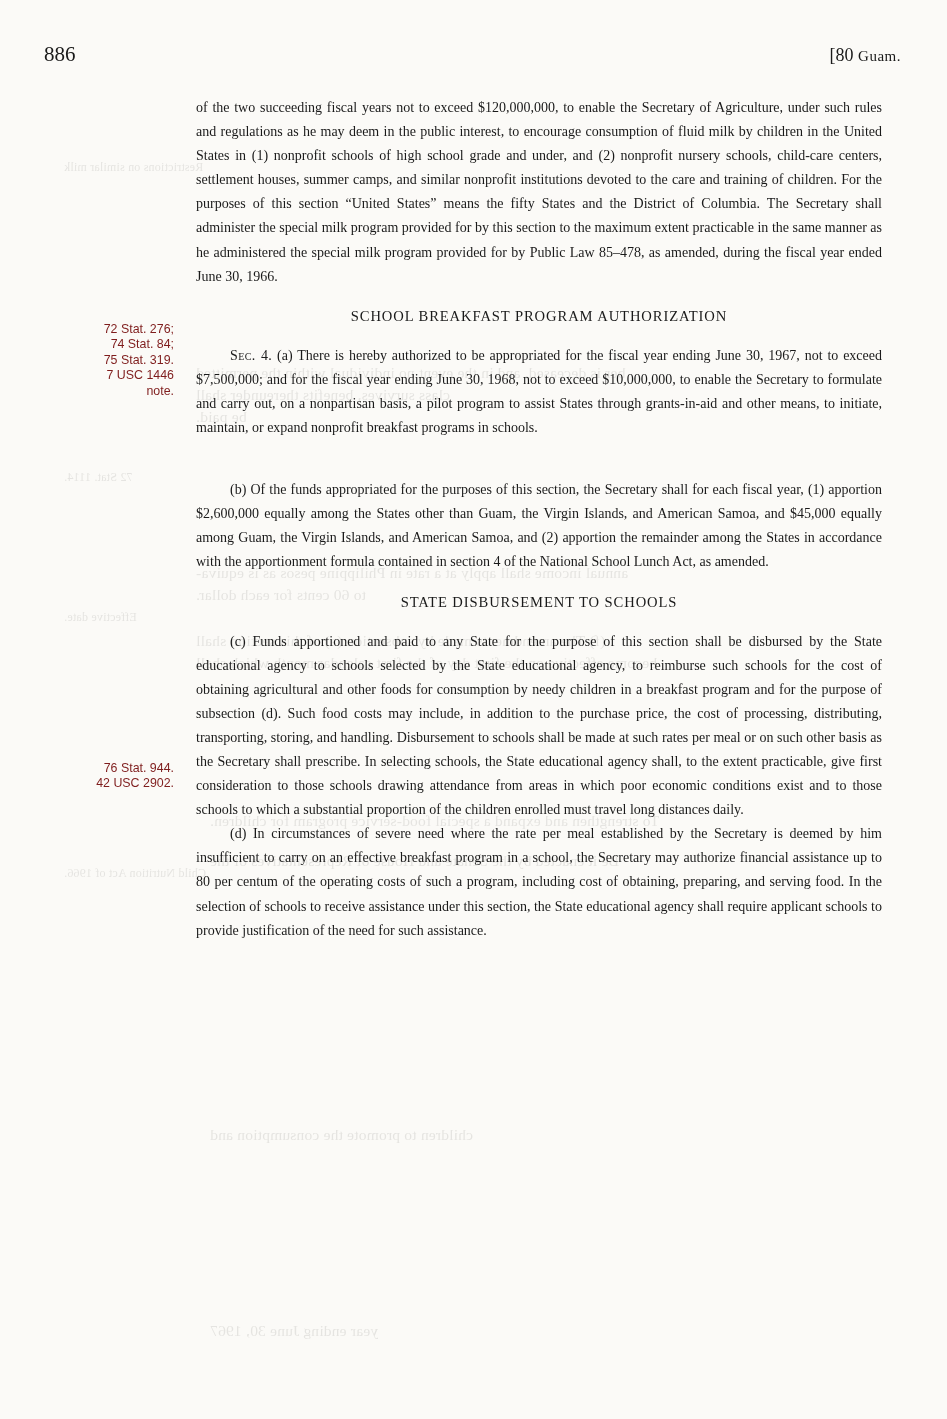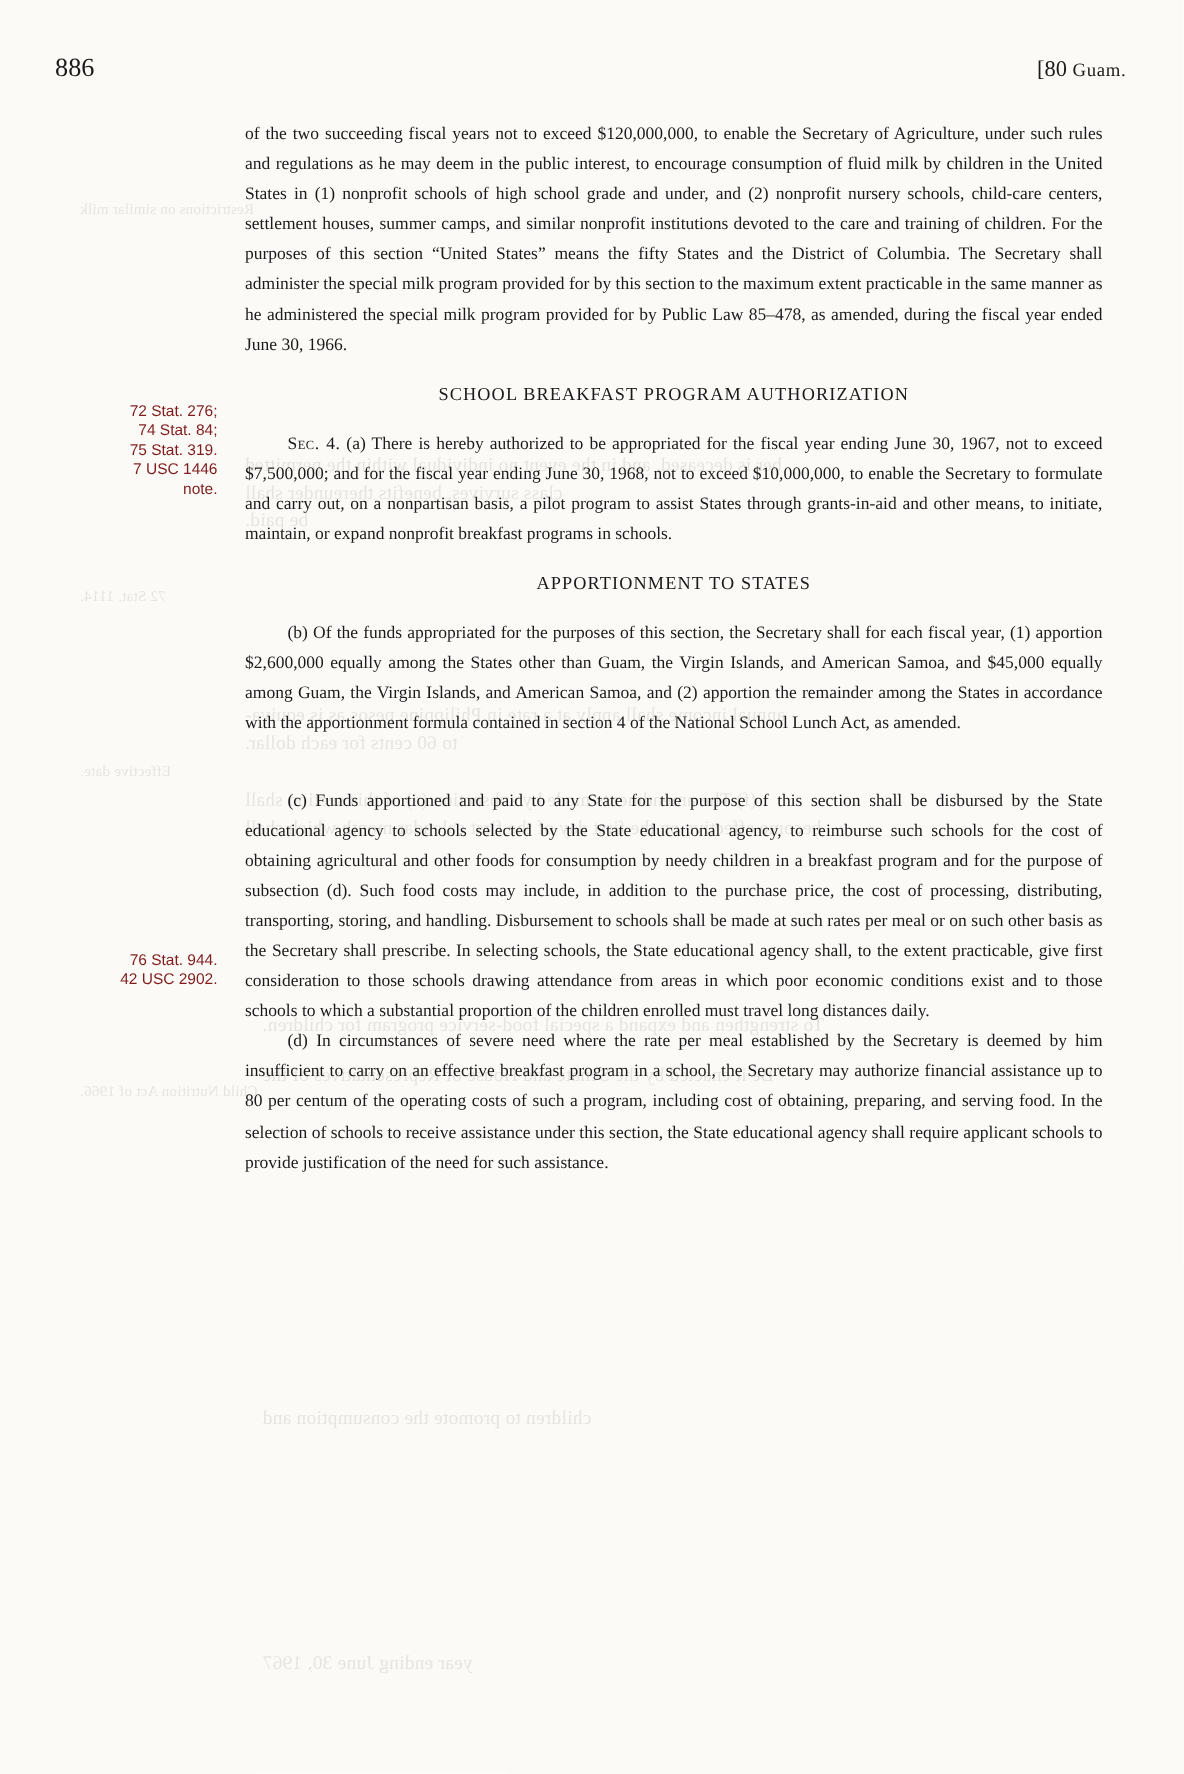--- a/index.html
+++ b/index.html
@@ -155,25 +155,25 @@
 
     <p class="para">of the two succeeding fiscal years not to exceed $120,000,000, to enable the Secretary of Agriculture, under such rules and regulations as he may deem in the public interest, to encourage consumption of fluid milk by children in the United States in (1) nonprofit schools of high school grade and under, and (2) nonprofit nursery schools, child-care centers, settlement houses, summer camps, and similar nonprofit institutions devoted to the care and training of children.  For the purposes of this section “United States” means the fifty States and the District of Columbia.  The Secretary shall administer the special milk program provided for by this section to the maximum extent practicable in the same manner as he administered the special milk program provided for by Public Law 85–478, as amended, during the fiscal year ended June 30, 1966.</p>
 
     <div class="gap-m"></div>
     <p class="section-head">School Breakfast Program Authorization</p>
     <div class="gap-m"></div>
 
     <p class="para indent"><span class="sec-label">Sec. 4.</span><span> (a) There is hereby authorized to be appropriated for the fiscal year ending June 30, 1967, not to exceed $7,500,000; and for the fiscal year ending June 30, 1968, not to exceed $10,000,000, to enable the Secretary to formulate and carry out, on a nonpartisan basis, a pilot program to assist States through grants-in-aid and other means, to initiate, maintain, or expand nonprofit breakfast programs in schools.</span></p>
 
     <div class="gap-m"></div>
-    <p class="section-head">Apportionment to States</p>
     <div class="gap-m"></div>
 
     <p class="para indent">(b) Of the funds appropriated for the purposes of this section, the Secretary shall for each fiscal year, (1) apportion $2,600,000 equally among the States other than Guam, the Virgin Islands, and American Samoa, and $45,000 equally among Guam, the Virgin Islands, and American Samoa, and (2) apportion the remainder among the States in accordance with the apportionment formula contained in section 4 of the National School Lunch Act, as amended.</p>
 
     <div class="gap-m"></div>
+    <p class="section-head">State Disbursement to Schools</p>
     <div class="gap-m"></div>
 
     <p class="para indent">(c) Funds apportioned and paid to any State for the purpose of this section shall be disbursed by the State educational agency to schools selected by the State educational agency, to reimburse such schools for the cost of obtaining agricultural and other foods for consumption by needy children in a breakfast program and for the purpose of subsection (d).  Such food costs may include, in addition to the purchase price, the cost of processing, distributing, transporting, storing, and handling.  Disbursement to schools shall be made at such rates per meal or on such other basis as the Secretary shall prescribe.  In selecting schools, the State educational agency shall, to the extent practicable, give first consideration to those schools drawing attendance from areas in which poor economic conditions exist and to those schools to which a substantial proportion of the children enrolled must travel long distances daily.</p>
     <p class="para indent">(d) In circumstances of severe need where the rate per meal established by the Secretary is deemed by him insufficient to carry on an effective breakfast program in a school, the Secretary may authorize financial assistance up to 80 per centum of the operating costs of such a program, including cost of obtaining, preparing, and serving food. In the selection of schools to receive assistance under this section, the State educational agency shall require applicant schools to provide justification of the need for such assistance.</p>
 
   </div>
 </div>
 
 </body></html>

